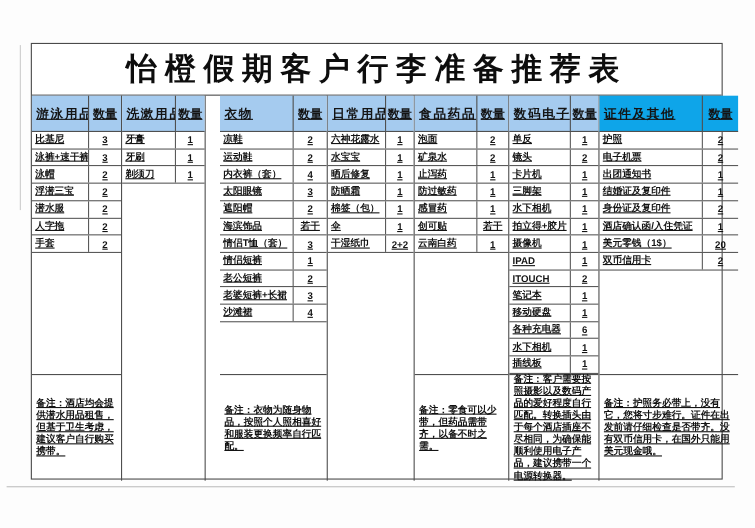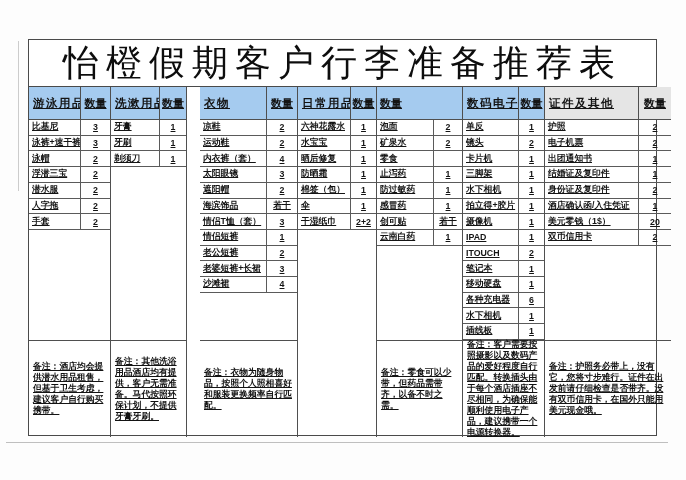--- a/index.html
+++ b/index.html
@@ -12,21 +12,21 @@
 
   .luggage-table {
     position:absolute; left:28px; top:39px; width:629px; height:397px;
     box-sizing:border-box; border:1px solid #4a4a4a; background:#ffffff;
     display:flex; flex-direction:column;
   }
   .title-row {
     height:47px; flex:0 0 47px; box-sizing:border-box;
     border-bottom:1px solid #4a4a4a;
     display:flex; align-items:center; justify-content:center;
-    font-size:36px; font-weight:400; letter-spacing:7px; color:#0d0d0d;
+    font-size:28px; font-weight:700; letter-spacing:7px; color:#0d0d0d;
   }
   .table-body { flex:1; display:flex; }
 
   .column-group {
     display:flex; flex-direction:column; box-sizing:border-box;
     border-right:1px solid #4f4f4f;
     text-decoration:underline;
   }
   .column-group:last-child { border-right:none; }
 
@@ -133,23 +133,20 @@
             <div class="item-row">
               <span class="item-label">牙刷</span>
               <span class="item-quantity" style="width: 26px;">1</span>
             </div>
             <div class="item-row">
               <span class="item-label">剃须刀</span>
               <span class="item-quantity" style="width: 26px;">1</span>
             </div>
             <div class="empty-cell"></div>
           </div>
-          <div class="group-note">
-            <div class="note-text">备注：其他洗浴用品酒店均有提供，客户无需准备。马代按照环保计划，不提供牙膏牙刷。</div>
-          </div>
         </div>
         <div class="column-group" style="width: 98px; flex: 0 0 98px; margin-left: 13px;">
           <div class="group-header" style="background: rgb(165, 203, 239);">
             <span class="group-header-label">衣物</span>
             <span class="quantity-header" style="width: 30px;">数量</span>
           </div>
           <div class="rows">
             <div class="item-row">
               <span class="item-label">凉鞋</span>
               <span class="item-quantity" style="width: 30px;">2</span>
@@ -232,36 +229,33 @@
             </div>
             <div class="item-row">
               <span class="item-label">干湿纸巾</span>
               <span class="item-quantity" style="width: 25px;">2+2</span>
             </div>
             <div class="empty-cell"></div>
           </div>
         </div>
         <div class="column-group" style="width: 86px; flex: 0 0 86px;">
           <div class="group-header" style="background: rgb(165, 203, 239);">
+            <span class="group-header-label">食品药品</span>
             <span class="quantity-header" style="width: 28px;">数量</span>
           </div>
           <div class="rows">
             <div class="item-row">
               <span class="item-label">泡面</span>
               <span class="item-quantity" style="width: 28px;">2</span>
             </div>
             <div class="item-row">
               <span class="item-label">矿泉水</span>
               <span class="item-quantity" style="width: 28px;">2</span>
             </div>
             <div class="item-row">
-              <span class="item-label">零食</span>
-              <span class="item-quantity" style="width: 28px;"></span>
-            </div>
-            <div class="item-row">
               <span class="item-label">止泻药</span>
               <span class="item-quantity" style="width: 28px;">1</span>
             </div>
             <div class="item-row">
               <span class="item-label">防过敏药</span>
               <span class="item-quantity" style="width: 28px;">1</span>
             </div>
             <div class="item-row">
               <span class="item-label">感冒药</span>
               <span class="item-quantity" style="width: 28px;">1</span>
@@ -342,21 +336,21 @@
               <span class="item-label">插线板</span>
               <span class="item-quantity" style="width: 25px;">1</span>
             </div>
             <div class="empty-cell"></div>
           </div>
           <div class="group-note">
             <div class="note-text">备注：客户需要按照摄影以及数码产品的爱好程度自行匹配。转换插头由于每个酒店插座不尽相同，为确保能顺利使用电子产品，建议携带一个电源转换器。</div>
           </div>
         </div>
         <div class="column-group" style="width: 126px; flex: 0 0 126px;">
-          <div class="group-header" style="background: #e5e5e5;">
+          <div class="group-header" style="background: #0ea5e9;">
             <span class="group-header-label">证件及其他</span>
             <span class="quantity-header" style="width: 32px;">数量</span>
           </div>
           <div class="rows">
             <div class="item-row">
               <span class="item-label">护照</span>
               <span class="item-quantity" style="width: 32px;">2</span>
             </div>
             <div class="item-row">
               <span class="item-label">电子机票</span>

